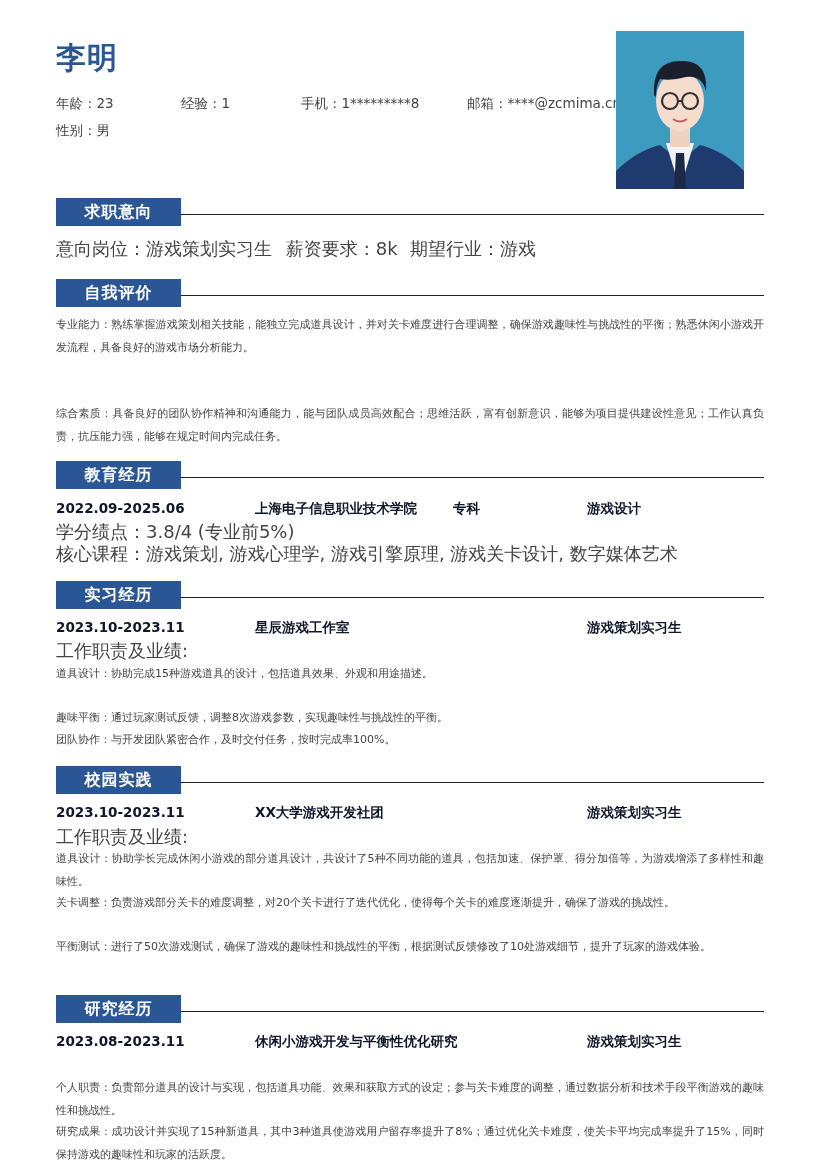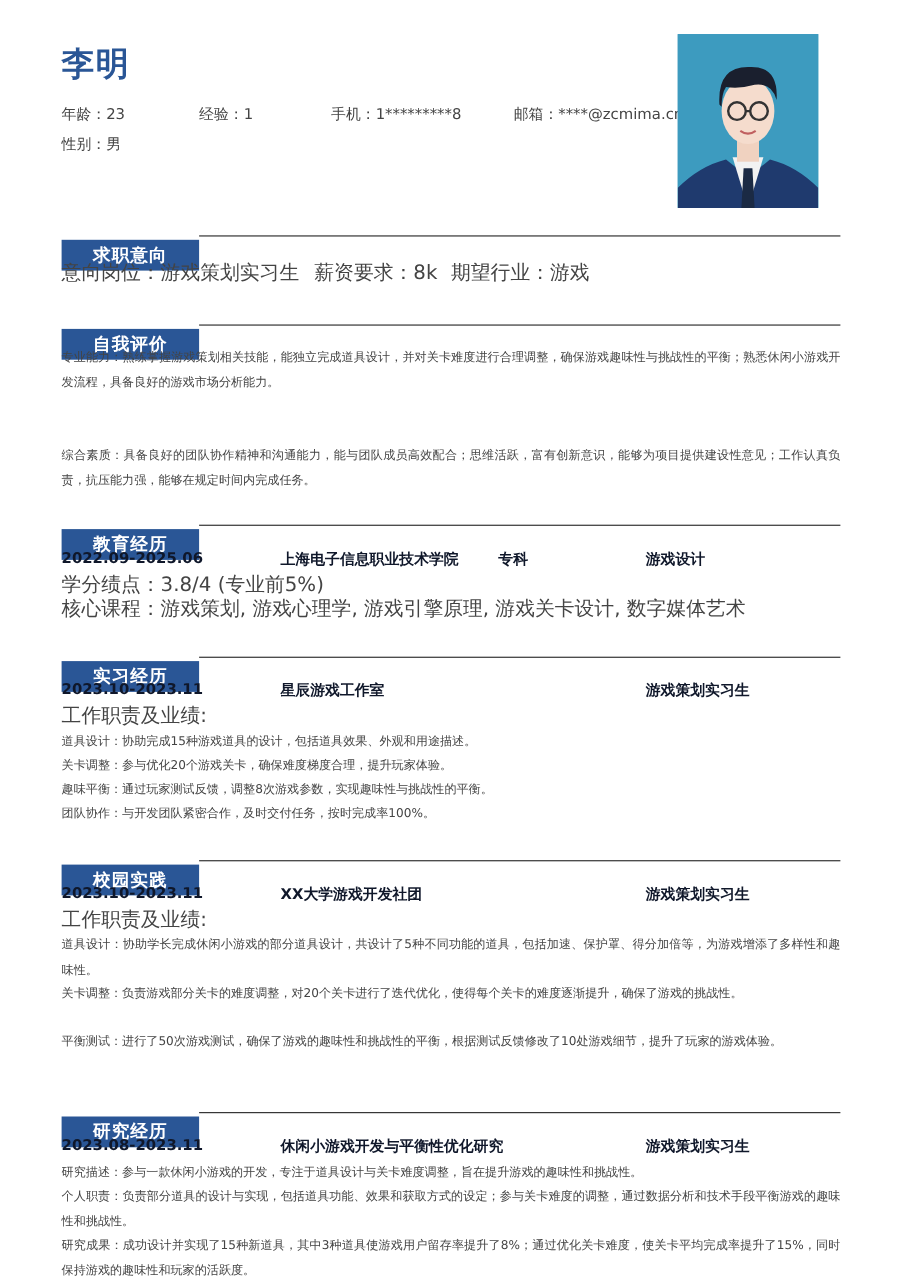--- a/index.html
+++ b/index.html
@@ -27,21 +27,21 @@
     .photo {
       position: absolute; left: 616px; top: 31px; width: 128px; height: 158px;
       background: #3d9bbf; overflow: hidden;
     }
     .photo svg { width: 100%; height: 100%; display: block; }
 
     .section-header { position: absolute; left: 56px; width: 708px; height: 28px; }
     .section-badge {
       position: absolute; left: 0; top: 0; width: 125px; height: 28px;
       background: #2a5696; color: #fff; font-size: 16px; font-weight: bold;
-      display: flex; align-items: center; justify-content: center; letter-spacing: 1px; margin-top: 20px;
+      display: flex; align-items: center; justify-content: center; letter-spacing: 1px;
     }
     .section-line {
       position: absolute; left: 125px; right: 0; top: 16px; height: 1px; background: #222;
     }
 
     .line { position: absolute; left: 56px; width: 708px; font-size: 18px; line-height: 22.5px; color: #444; }
     .para { position: absolute; left: 56px; width: 708px; font-size: 11px; line-height: 22.5px; color: #444; text-align: justify; }
     .para .lbl::after { content: "："; }
 
     .entry-head { position: absolute; left: 56px; width: 708px; height: 22px; font-size: 13.5px; font-weight: bold; color: #0f172a; }
@@ -118,21 +118,20 @@
     <div class="section-badge">实习经历</div>
     <div class="section-line"></div>
   </div>
   <div class="entry-head" style="top:619px;">
     <span class="eh-date">2023.10-2023.11</span>
     <span class="eh-org">星辰游戏工作室</span>
     <span class="eh-role">游戏策划实习生</span>
   </div>
   <div class="line" style="top:640px;">工作职责及业绩:</div>
   <div class="para" style="top:663px;"><span class="lbl">道具设计</span><span>协助完成15种游戏道具的设计，包括道具效果、外观和用途描述。</span></div>
-  <div class="para" style="top:685px;"><span class="lbl">关卡调整</span><span>参与优化20个游戏关卡，确保难度梯度合理，提升玩家体验。</span></div>
   <div class="para" style="top:707px;"><span class="lbl">趣味平衡</span><span>通过玩家测试反馈，调整8次游戏参数，实现趣味性与挑战性的平衡。</span></div>
   <div class="para" style="top:729px;"><span class="lbl">团队协作</span><span>与开发团队紧密合作，及时交付任务，按时完成率100%。</span></div>
 
   <div class="section-header" style="top:766px;">
     <div class="section-badge">校园实践</div>
     <div class="section-line"></div>
   </div>
   <div class="entry-head" style="top:804px;">
     <span class="eh-date">2023.10-2023.11</span>
     <span class="eh-org">XX大学游戏开发社团</span>
@@ -145,17 +144,16 @@
 
   <div class="section-header" style="top:995px;">
     <div class="section-badge">研究经历</div>
     <div class="section-line"></div>
   </div>
   <div class="entry-head" style="top:1033px;">
     <span class="eh-date">2023.08-2023.11</span>
     <span class="eh-org">休闲小游戏开发与平衡性优化研究</span>
     <span class="eh-role">游戏策划实习生</span>
   </div>
-  <div class="para" style="top:1055px;"><span class="lbl">研究描述</span><span>参与一款休闲小游戏的开发，专注于道具设计与关卡难度调整，旨在提升游戏的趣味性和挑战性。</span></div>
   <div class="para" style="top:1077px;"><span class="lbl">个人职责</span><span>负责部分道具的设计与实现，包括道具功能、效果和获取方式的设定；参与关卡难度的调整，通过数据分析和技术手段平衡游戏的趣味性和挑战性。</span></div>
   <div class="para" style="top:1121px;"><span class="lbl">研究成果</span><span>成功设计并实现了15种新道具，其中3种道具使游戏用户留存率提升了8%；通过优化关卡难度，使关卡平均完成率提升了15%，同时保持游戏的趣味性和玩家的活跃度。</span></div>
 
 </div>
 
 </body></html>

